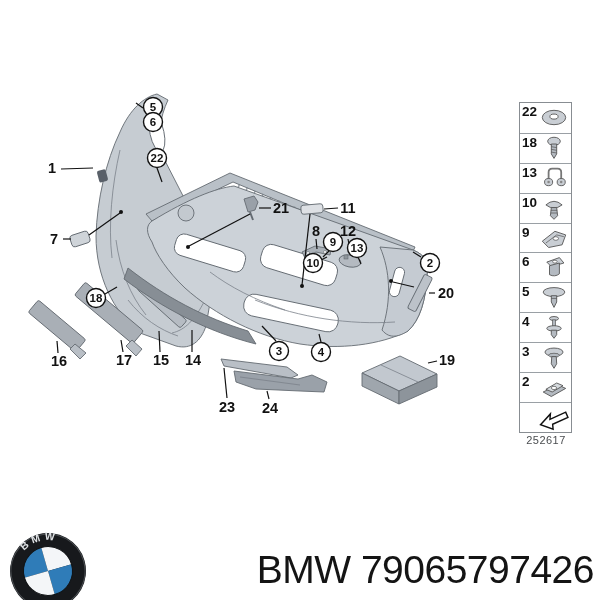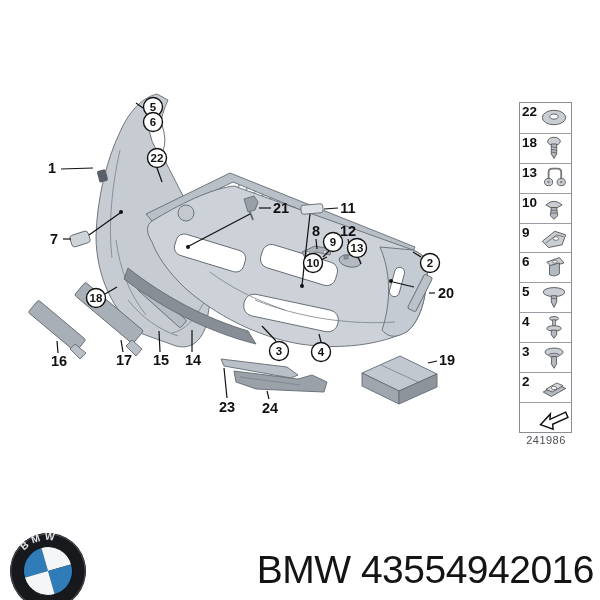--- a/index.html
+++ b/index.html
@@ -307,36 +307,36 @@
             <ellipse cx="18" cy="15.5" rx="3" ry="1.8" fill="#fff" stroke="#555" stroke-width=".8"></ellipse>
           </svg></span>
       </div>
       <div class="legend-row">
         <span class="legend-num"></span>
         <span class="legend-icon"><svg width="34" height="27" viewBox="0 0 36 30">
             <path d="M3,23 L14,11 L13.5,17 L31,9 L33.5,15 L16.5,22.5 L17,28 Z" fill="#fff" stroke="#111" stroke-width="1.6" stroke-linejoin="miter"></path>
           </svg></span>
       </div>
     </div>
-  <div id="legend-code">241986</div>
+  <div id="legend-code">252617</div>
 
   <svg id="bmw-logo" width="80" height="78" viewBox="0 0 78 78">
     <g transform="rotate(-16 39 39)">
       <circle cx="39" cy="39" r="38" fill="#17191c"></circle>
       <circle cx="39" cy="39" r="37" fill="none" stroke="#4a4e52" stroke-width="1"></circle>
       <path d="M39,39 L39,14.5 A24.5,24.5 0 0,0 14.5,39 Z" fill="#2f7cb8"></path>
       <path d="M39,39 L63.5,39 A24.5,24.5 0 0,0 39,14.5 Z" fill="#f4f6f8"></path>
       <path d="M39,39 L39,63.5 A24.5,24.5 0 0,0 63.5,39 Z" fill="#2f7cb8"></path>
       <path d="M39,39 L14.5,39 A24.5,24.5 0 0,0 39,63.5 Z" fill="#f4f6f8"></path>
       <circle cx="39" cy="39" r="24.5" fill="none" stroke="#101214" stroke-width="1"></circle>
       <path id="logo-arc" d="M12.2,23.5 A31,31 0 0,1 65.8,23.5" fill="none"></path>
       <text font-size="10.5" font-weight="bold" letter-spacing="3.5" fill="#dfe2e5" font-family="Liberation Sans, sans-serif">
         <textPath href="#logo-arc" startOffset="50%" text-anchor="middle">BMW</textPath>
       </text>
     </g>
   </svg>
 
   <div id="part-number">
     <span>BMW</span>
-    <span>43554942016</span>
+    <span>79065797426</span>
   </div>
 
 </div>
 
 </body></html>

